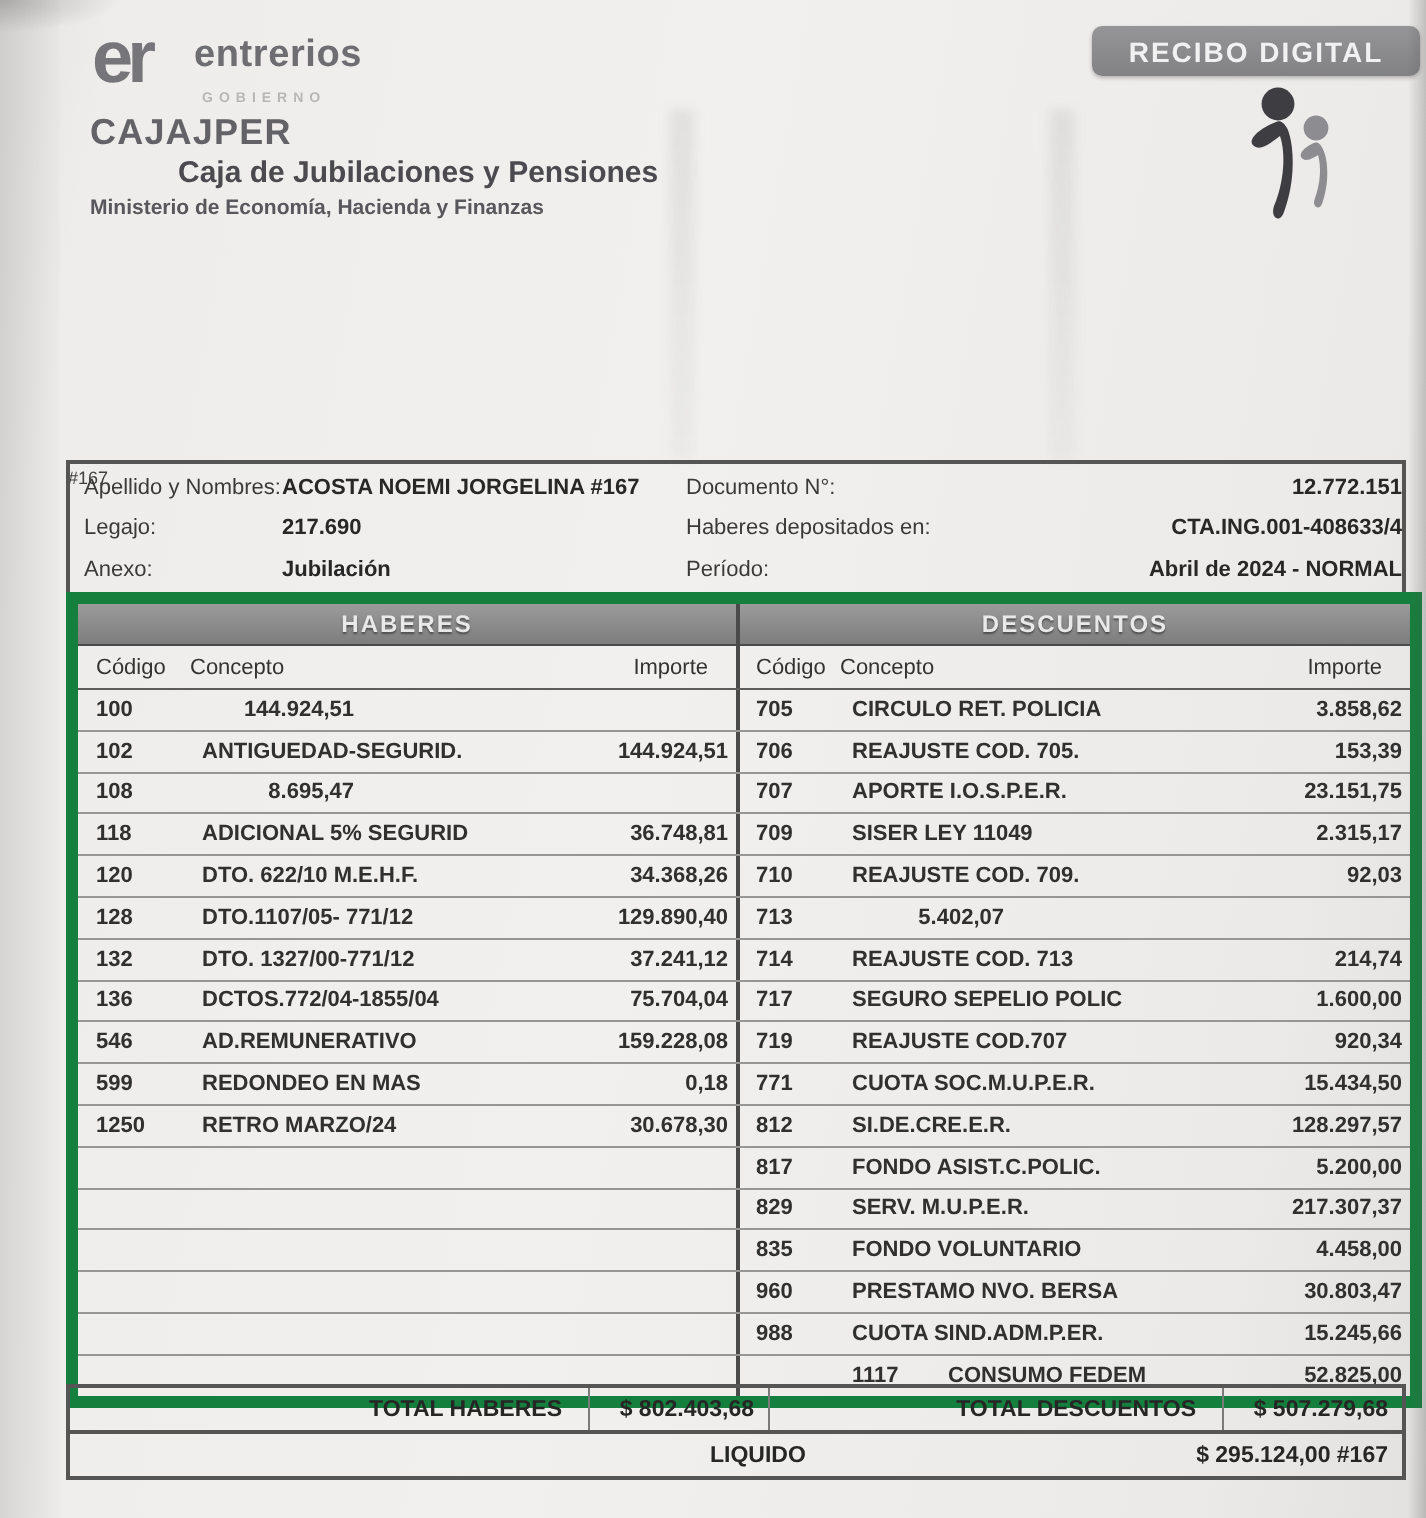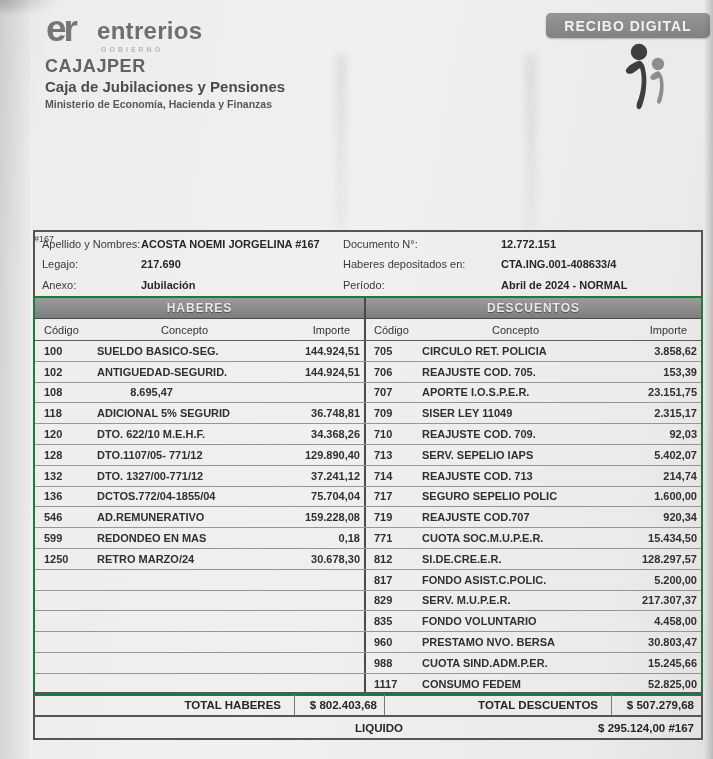--- a/index.html
+++ b/index.html
@@ -21,68 +21,68 @@
   .corner-tl{position:absolute;left:0;top:0;width:60px;height:16px;
     background:radial-gradient(ellipse at 0 0,rgba(60,60,60,0.25),transparent 70%);}
   .streak{position:absolute;top:55px;height:175px;width:12px;filter:blur(3px);
     background:linear-gradient(180deg,rgba(130,128,126,0.14),rgba(130,128,126,0.05));}
   .streak.s1{left:335px;}
   .streak.s2{left:525px;}
 
   
   .logo-mark{position:absolute;left:46px;top:8px;font-size:37px;font-weight:800;
     color:#76767a;letter-spacing:-3px;}
-  .logo-text{position:absolute;left:97px;top:17px;font-size:24px;font-weight:600;
+  .logo-text{position:absolute;left:97px;top:17px;font-size:19px;font-weight:600;
     color:#6e6e72;letter-spacing:0.3px;}
   .logo-sub{position:absolute;left:101px;top:46px;font-size:7px;font-weight:bold;
     letter-spacing:3px;color:#b8b7b5;}
   .org{position:absolute;left:45px;top:56px;line-height:1.15;}
   .org-acronym{font-size:18px;font-weight:bold;color:#636367;letter-spacing:0.6px;}
-  .org-name{font-size:15px;font-weight:bold;color:#4b4b4f;margin-top:1px;}
+  .org-name{font-size:15px;font-weight:bold;color:#4b4b4f;margin-top:1px;margin-left:44px;}
   .org-ministry{font-size:10.5px;font-weight:bold;color:#58585c;margin-top:3px;}
   .badge{position:absolute;left:546px;top:13px;width:164px;height:25px;
     background:linear-gradient(#959597,#828284);border-radius:5px;
     display:flex;align-items:center;justify-content:center;
     color:#f1f1f1;font-weight:bold;font-size:14px;letter-spacing:1px;
     box-shadow:0 1px 2px rgba(0,0,0,0.25);text-align:right;}
   .figure-icon{position:absolute;left:612px;top:42px;}
 
   .doc-ref{position:absolute;left:34px;top:214px;font-size:9px;color:#3f3f3f;margin-top:20px;}
 
   
   .info-box{position:absolute;left:33px;top:230px;width:666px;height:61px;
     border:2px solid #555;display:flex;flex-direction:column;justify-content:space-around;
     padding:2px 0;box-sizing:content-box;}
   .info-row{display:flex;align-items:center;font-size:11px;height:19px;}
   .ilabel{color:#3a3a3a;}
   .ivalue{font-weight:bold;color:#272727;}
   .i-l-label{width:99px;padding-left:7px;flex:none;}
   .i-l-value{width:202px;flex:none;}
   .i-r-label{width:158px;flex:none;}
-  .i-r-value{flex:1;}
+  .i-r-value{flex:1;text-align:right;}
 
   
   .main-table{position:absolute;left:33px;top:296px;width:666px;
-    border:2px solid #15803d;font-size:11px;color:#303030;}
+    border:6px solid #15803d;font-size:11px;color:#303030;}
   .bar-row{display:flex;height:20px;background:linear-gradient(#9b9b9b,#7d7d7d);
     border-bottom:1px solid #4a4a4a;}
   .bar-cell{display:flex;align-items:center;justify-content:center;
     color:#e9e9e9;font-weight:bold;font-size:12px;letter-spacing:1px;
     text-shadow:0 1px 1px rgba(40,40,40,0.6);}
   .half-l{width:331px;border-right:2px solid #4a4a4a;flex:none;box-sizing:border-box;}
   .half-r{flex:1;}
   .colhead-row{display:flex;height:21px;border-bottom:1px solid #5c5c5c;color:#333;}
   .cells{display:flex;align-items:center;}
   .c-code{width:56px;padding-left:9px;flex:none;box-sizing:border-box;}
   .c-concept{flex:1;padding-left:6px;}
   .c-amount{width:86px;padding-right:4px;text-align:right;flex:none;box-sizing:border-box;}
-  .colhead-row .c-concept{text-align:center;padding-left:0;}
+  .colhead-row .c-concept{text-align:left;padding-left:0;}
   .colhead-row .c-amount{padding-right:14px;}
   .data-row{display:flex;height:19.8px;border-bottom:1px solid #969696;font-weight:bold;}
-  .data-row:last-child{border-bottom:none;}
+  .data-row:last-child{border-bottom:none;gap:48px;}
   .data-row .half-l,.data-row .half-r{display:flex;align-items:center;}
   .half-r .c-code{width:50px;padding-left:8px;}
 
   
   .totals-row{position:absolute;left:33px;top:692px;width:666px;height:21px;
     border:2px solid #555;border-bottom:none;display:flex;align-items:stretch;
     font-weight:bold;font-size:11.5px;color:#262626;}
   .tot-left{width:350px;flex:none;border-right:1px solid #7a7a7a;display:flex;box-sizing:border-box;}
   .tot-right{flex:1;display:flex;}
   .tot-label{flex:1;text-align:right;padding-right:13px;display:flex;align-items:center;justify-content:flex-end;}
@@ -159,21 +159,20 @@
       <div class="half-r cells">
         <span class="c-code">Código</span>
         <span class="c-concept">Concepto</span>
         <span class="c-amount">Importe</span>
       </div>
     </div>
     <div id="table-body">
         <div class="data-row">
           <div class="half-l cells">
             <span class="c-code">100</span>
-            <span class="c-concept">SUELDO BASICO-SEG.</span>
             <span class="c-amount">144.924,51</span>
           </div>
           <div class="half-r cells">
             <span class="c-code">705</span>
             <span class="c-concept">CIRCULO RET. POLICIA</span>
             <span class="c-amount">3.858,62</span>
           </div>
         </div>
         <div class="data-row">
           <div class="half-l cells">
@@ -223,21 +222,20 @@
           </div>
         </div>
         <div class="data-row">
           <div class="half-l cells">
             <span class="c-code">128</span>
             <span class="c-concept">DTO.1107/05- 771/12</span>
             <span class="c-amount">129.890,40</span>
           </div>
           <div class="half-r cells">
             <span class="c-code">713</span>
-            <span class="c-concept">SERV. SEPELIO IAPS</span>
             <span class="c-amount">5.402,07</span>
           </div>
         </div>
         <div class="data-row">
           <div class="half-l cells">
             <span class="c-code">132</span>
             <span class="c-concept">DTO. 1327/00-771/12</span>
             <span class="c-amount">37.241,12</span>
           </div>
           <div class="half-r cells">

